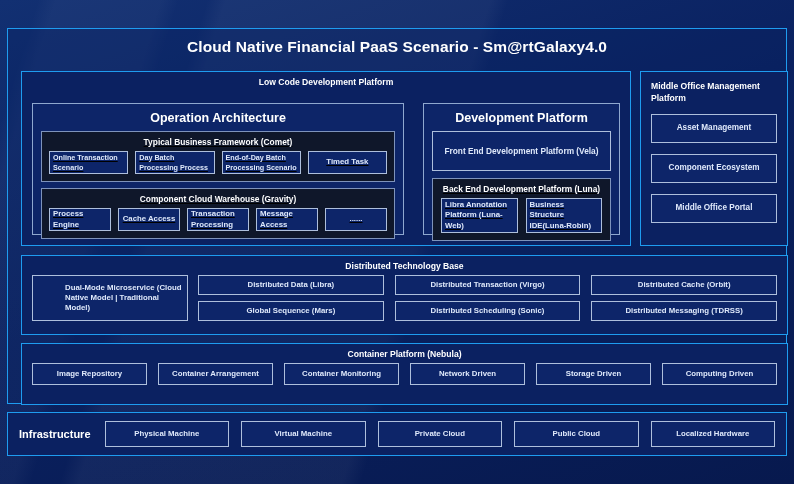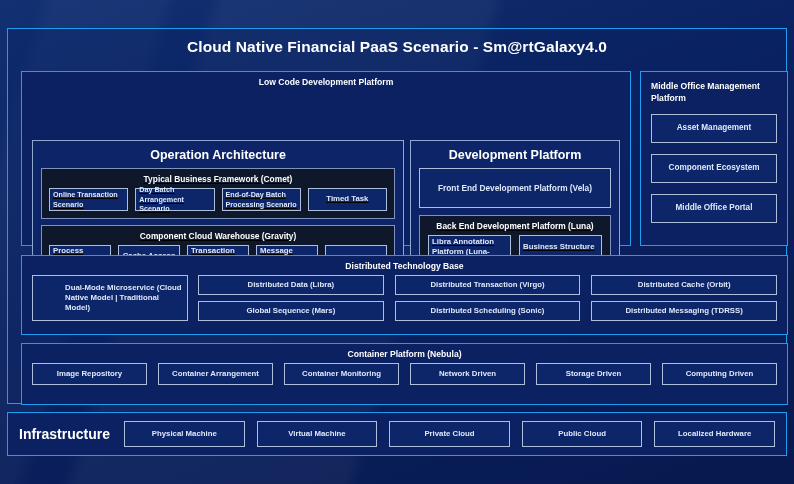--- a/index.html
+++ b/index.html
@@ -115,24 +115,23 @@
   .chip.md { font-size: 7.8px; }
 
   
   #low-code {
     position: absolute;
     left: 13px; top: 42px;
     width: 610px; height: 175px;
   }
   #low-code-inner {
     display: flex;
-    gap: 6px;
+    gap: 19px;
     padding: 12px 10px 10px;
     height: 154px;
-    margin-top: 37px;
   }
   #operation-architecture { width: 372px; }
   #development-platform   { flex: 1; }
 
   #oa-body { padding: 0 8px 8px; }
   #tbf { margin-bottom: 6px; }
   #tbf-items { display: flex; gap: 7px; padding: 0 7px 7px; height: 30px; }
   #tbf-items .chip { flex: 1; }
 
   #ccw-items { display: flex; gap: 7px; padding: 0 7px 7px; height: 30px; }
@@ -202,21 +201,21 @@
     width: 780px; height: 44px;
     border: 1.5px solid #1e9cf0;
     background: #0b2161;
     display: flex;
     align-items: center;
     padding: 0 11px;
     gap: 12px;
   }
   #infra-label {
     color: #ffffff;
-    font-size: 14px;
+    font-size: 11px;
     font-weight: bold;
     white-space: nowrap;
     padding-right: 2px;
     text-align: right;
   }
   #infra-items { display: flex; gap: 12px; flex: 1; }
   #infra-items .chip { flex: 1; height: 26px; }
 </style>
 </head>
 <body>
@@ -235,21 +234,21 @@
       <div id="low-code-inner">
 
         <div class="subpanel" id="operation-architecture">
           <div class="subpanel-title">Operation Architecture</div>
 
           <div id="oa-body">
             <div class="groupbox" id="tbf">
               <div class="groupbox-title">Typical Business Framework (Comet)</div>
               <div id="tbf-items">
                 <div class="chip">Online Transaction Scenario</div>
-                <div class="chip">Day Batch Arrangement Scenario</div>
+                <div class="chip">Day Batch Processing Process</div>
                 <div class="chip">End-of-Day Batch Processing Scenario</div>
                 <div class="chip md">Timed Task</div>
               </div>
             </div>
 
             <div class="groupbox" id="ccw">
               <div class="groupbox-title">Component Cloud Warehouse (Gravity)</div>
               <div id="ccw-items">
                 <div class="chip md">Process Engine</div>
                 <div class="chip md">Cache Access</div>

